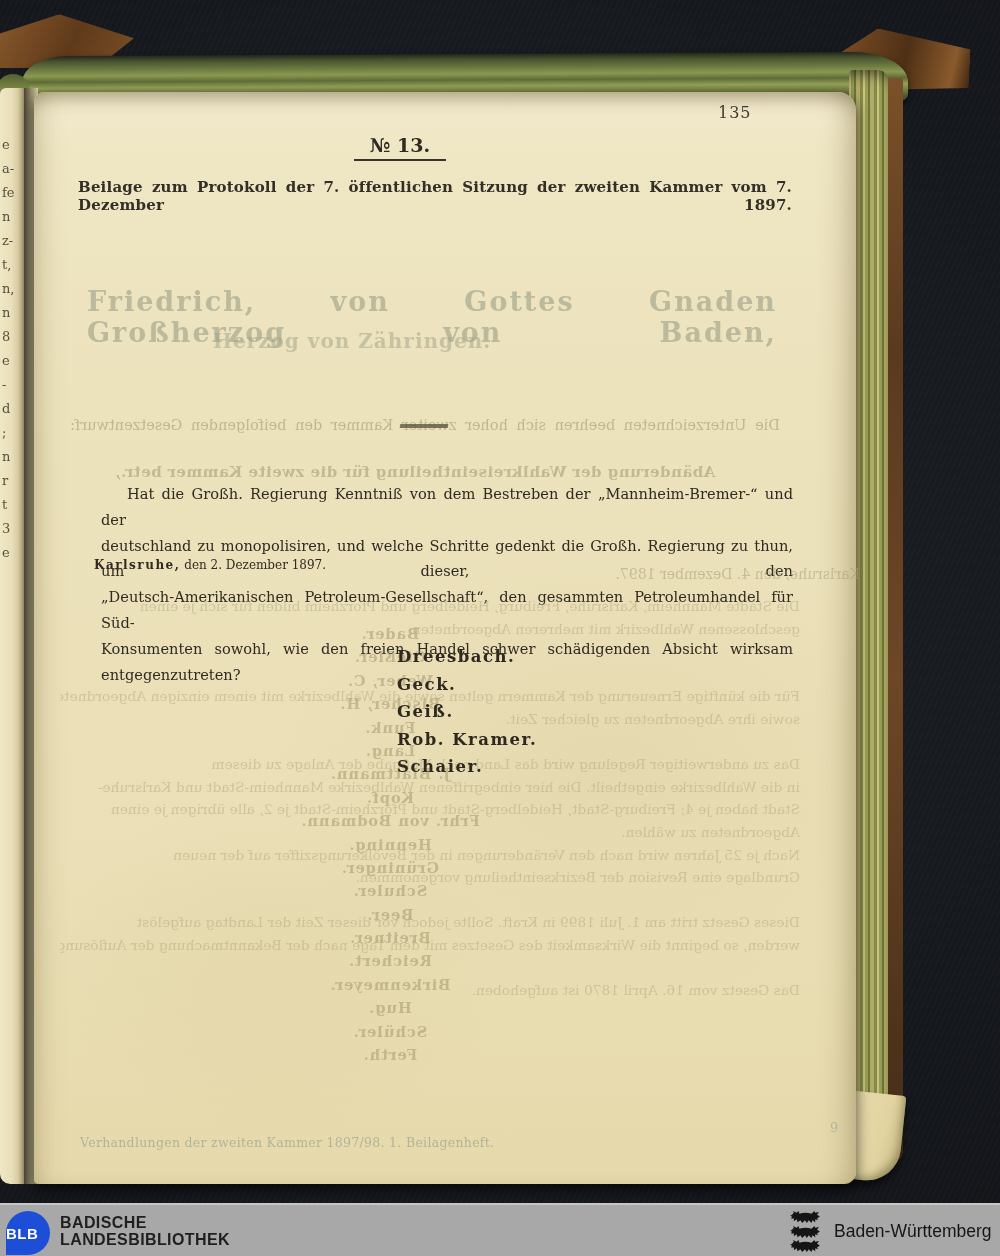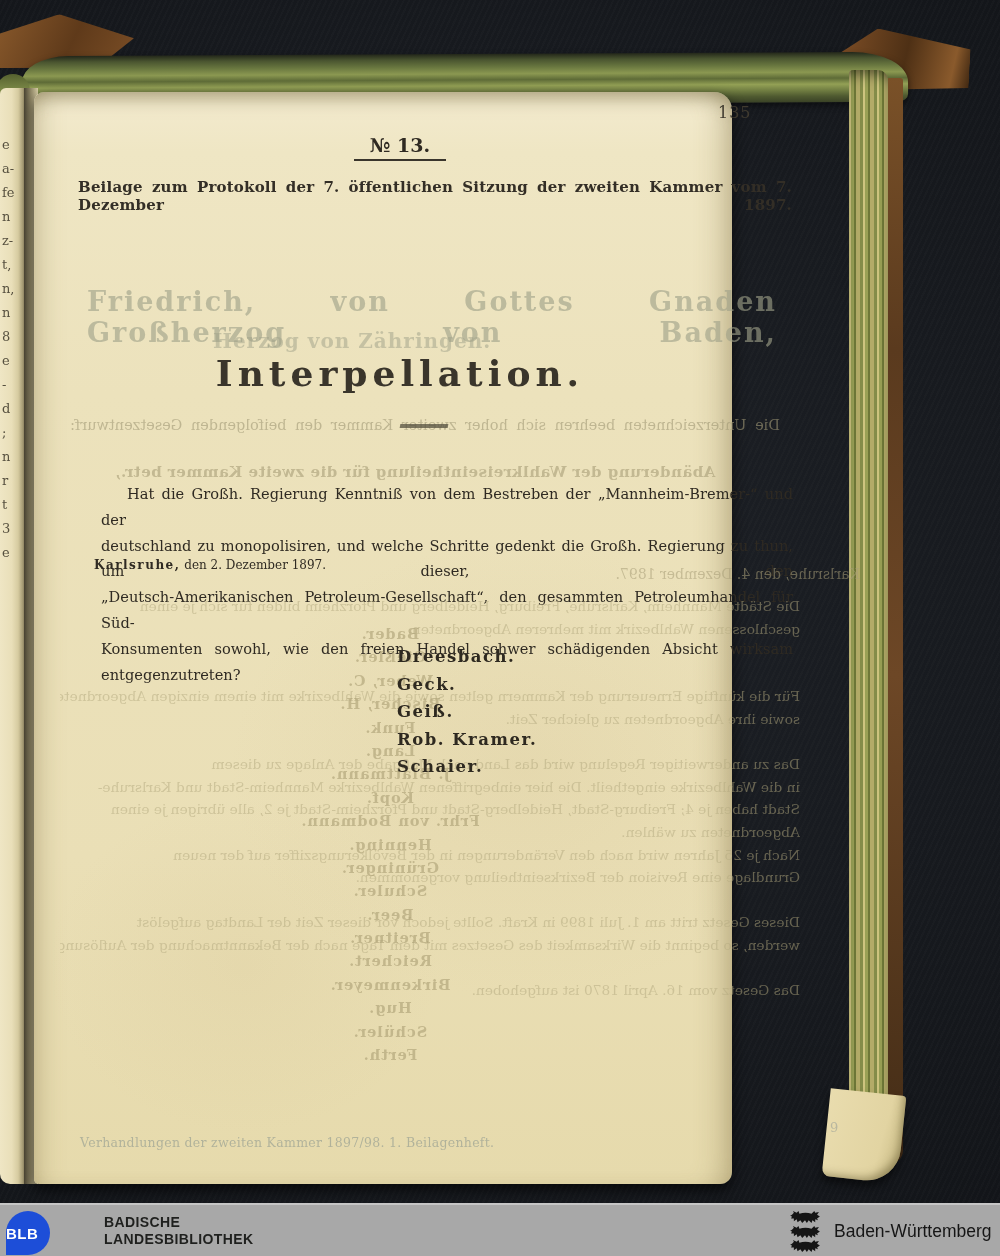--- a/index.html
+++ b/index.html
@@ -38,21 +38,21 @@
   .left-sliver{position:absolute;left:0;top:88px;width:26px;height:1096px;z-index:3;
     background:linear-gradient(90deg,#efe6c4 0,#e9dfb9 45%,#d6cba0 70%,#a89d76 88%,#6e6548 100%);
     border-radius:6px 0 0 10px;}
   .margin-chars{position:absolute;left:2px;top:45px;width:20px;color:#56503f;
     font-size:13px;text-align:left;}
   .margin-chars>div{height:24px;line-height:24px;}
   .crease{position:absolute;left:24px;top:88px;width:14px;height:1096px;z-index:4;
     background:linear-gradient(90deg,#4a4433,#8d8464 45%,#d9cfa6 100%);}
 
   
-  .page{position:absolute;left:34px;top:92px;width:698px;height:1092px;z-index:5;
+  .page{position:absolute;left:34px;top:92px;width:822px;height:1092px;z-index:5;
     background:
       radial-gradient(60% 30% at 70% 62%,rgba(205,185,135,.18),transparent 70%),
       radial-gradient(40% 22% at 30% 80%,rgba(205,185,135,.14),transparent 70%),
       linear-gradient(180deg,#f3ebcf 0,#efe6c4 60px,#ece2bc 300px,#eadfb6 70%,#e6daac 100%);
     border-radius:10px 18px 12px 5px;
     box-shadow:inset 0 20px 18px -14px rgba(120,110,70,.55),
                inset 22px 0 28px -20px rgba(120,105,60,.4),
                inset -26px 0 30px -20px rgba(120,105,60,.45),
                0 6px 14px rgba(0,0,0,.65);}
   .abs{position:absolute;}
@@ -93,22 +93,22 @@
   .ghost-names{left:246px;top:530px;width:220px;font-size:14.5px;font-weight:bold;color:#ab9f74;opacity:.6;}
   .ghost-names>div{height:23.4px;line-height:23.4px;text-align:center;transform:scaleX(-1);letter-spacing:1px;}
 
   
   .bottom-bar{position:absolute;left:0;top:1203px;width:1000px;height:53px;z-index:10;
     background:#a8a8a8;border-top:2px solid #c6c6c6;
     font-family:"Liberation Sans", sans-serif;}
   .blb-logo{position:absolute;left:6px;top:6px;width:44px;height:44px;background:#1d4ed8;
     border-radius:50% 50% 50% 0;display:flex;align-items:center;justify-content:flex-start;}
   .blb-logo span{color:#fff;font-weight:bold;font-size:15px;letter-spacing:.5px;}
-  .lib-name{position:absolute;left:60px;top:9px;color:#1f201e;font-weight:bold;font-size:14px;
-    line-height:17px;letter-spacing:.4px;margin-left:44px;}
+  .lib-name{position:absolute;left:60px;top:9px;color:#1f201e;font-weight:bold;font-size:16px;
+    line-height:17px;letter-spacing:.4px;}
   .lions{position:absolute;left:788px;top:6px;width:34px;height:42px;display:flex;
     flex-direction:column;justify-content:space-between;}
   .lions svg{display:block;width:34px;height:13px;}
   .state-name{position:absolute;left:834px;top:0;height:53px;display:flex;align-items:center;
     color:#161616;font-size:17.5px;}
 </style>
 </head>
 <body>
 
 <div class="stage">
@@ -151,21 +151,20 @@
 
     <div class="abs doc-no">
       <span>№ 13.</span>
     </div>
 
     <div class="abs subtitle">Beilage zum Protokoll der 7. öffentlichen Sitzung der zweiten Kammer vom 7. Dezember 1897.</div>
 
     <div class="abs ghost g-royal1">Friedrich, von Gottes Gnaden Großherzog von Baden,</div>
     <div class="abs ghost g-royal2">Herzog von Zähringen.</div>
 
-    <div class="abs main-title">Interpellation.</div>
 
     <div class="abs g-intro mirror">Die Unterzeichneten beehren sich hoher zweiter Kammer den beifolgenden Gesetzentwurf:</div>
     <div class="abs g-dash"></div>
     <div class="abs g-subject mirror">Abänderung der Wahlkreiseintheilung für die zweite Kammer betr.,</div>
 
     <div class="abs body-block">
         <div>Hat die Großh. Regierung Kenntniß von dem Bestreben der „Mannheim-Bremer-“ und der</div>
         <div>deutschland zu monopolisiren, und welche Schritte gedenkt die Großh. Regierung zu thun, um dieser, den</div>
         <div>„Deutsch-Amerikanischen Petroleum-Gesellschaft“, den gesammten Petroleumhandel für Süd-</div>
         <div>Konsumenten sowohl, wie den freien Handel schwer schädigenden Absicht wirksam entgegenzutreten?</div>

